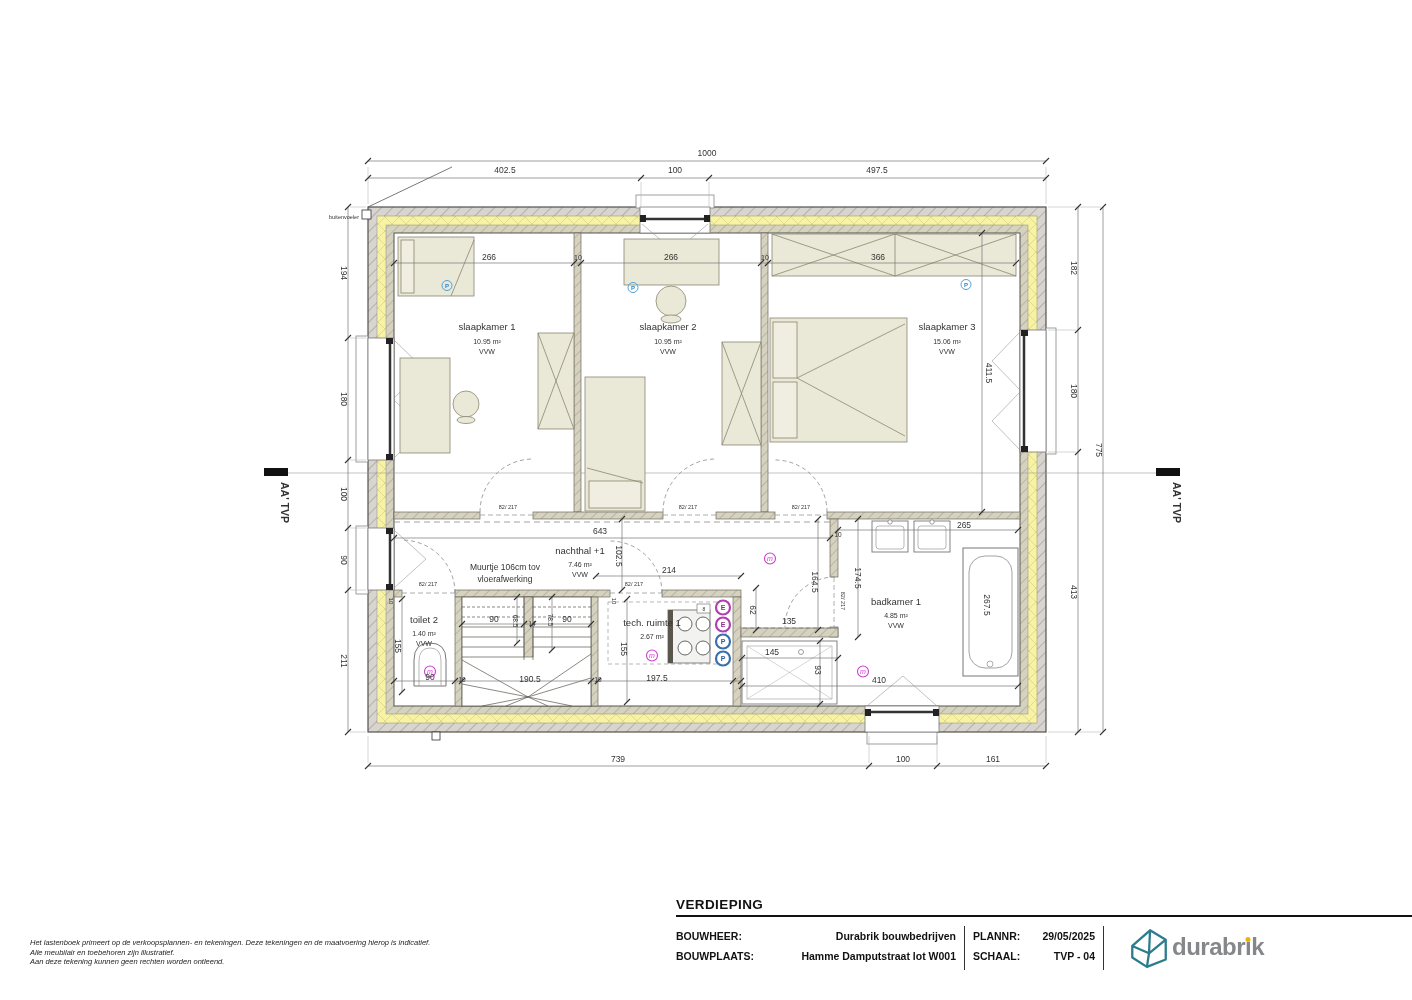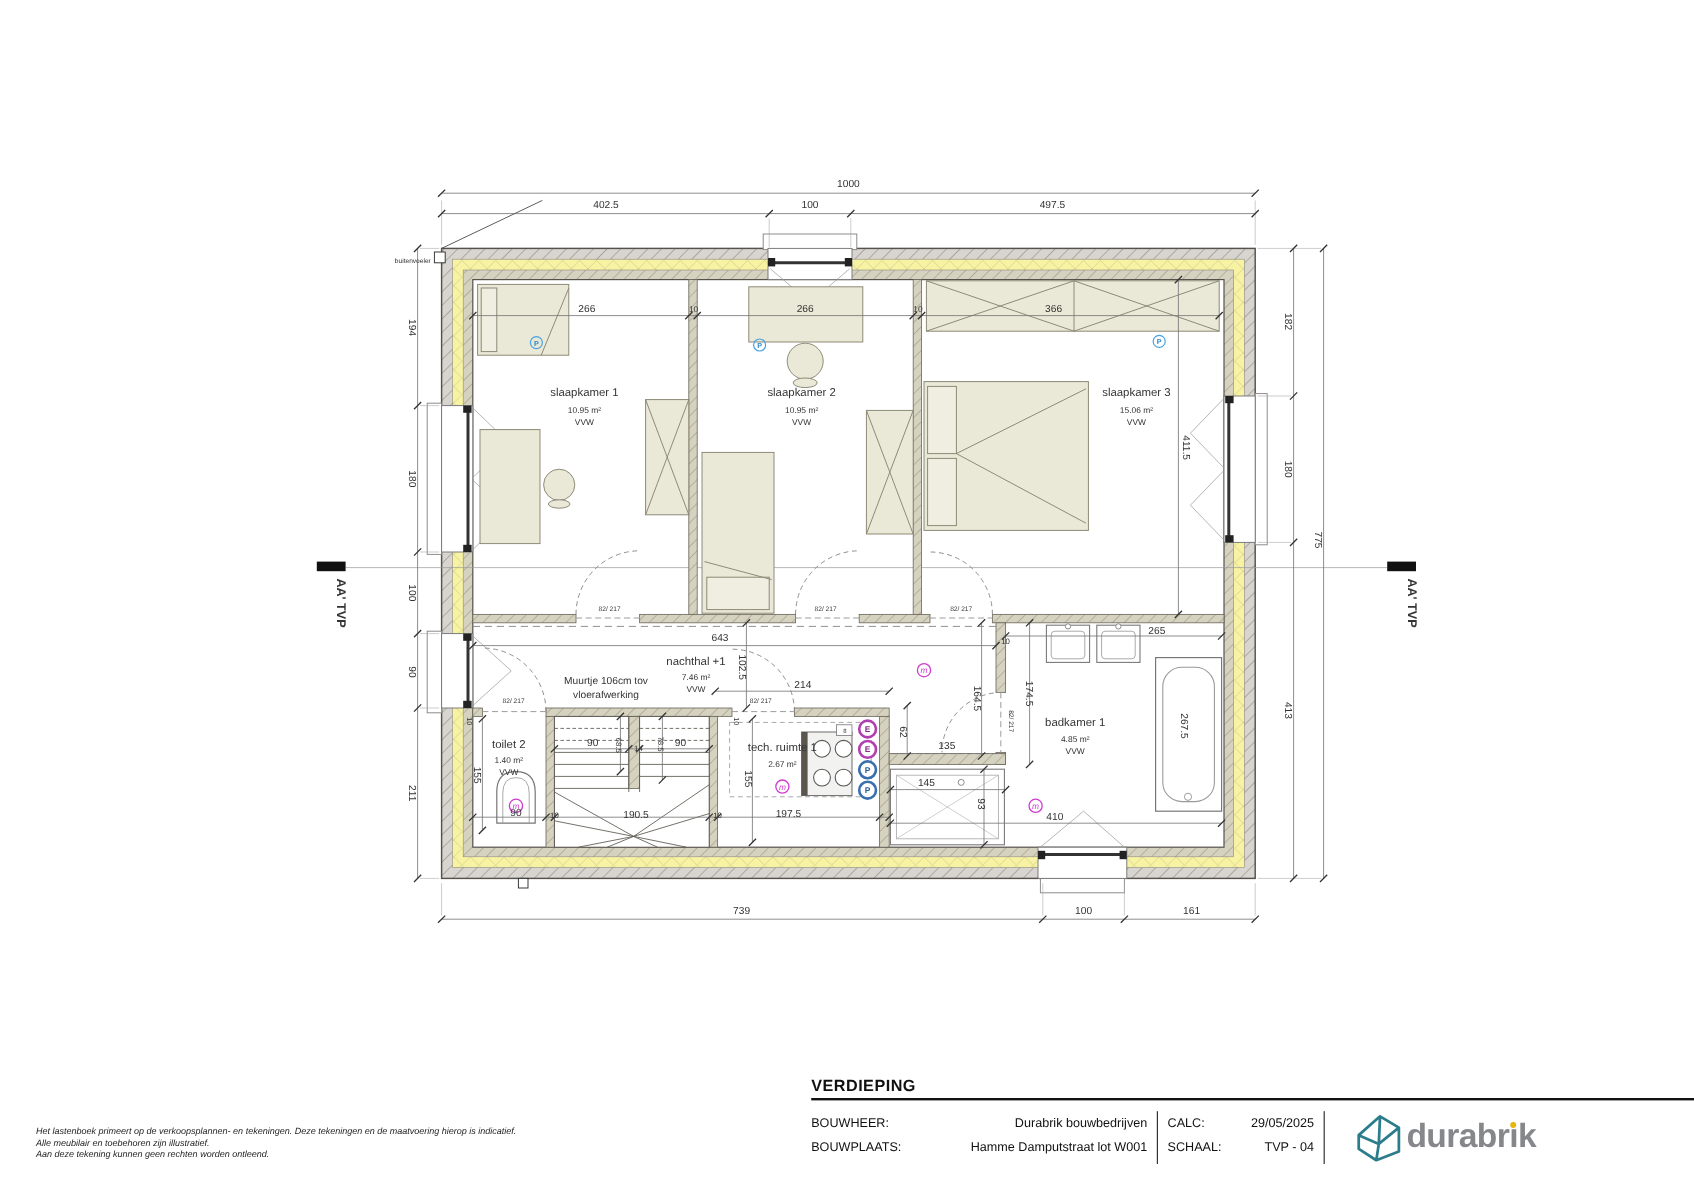--- a/index.html
+++ b/index.html
@@ -5,30 +5,30 @@
   html,body{margin:0;padding:0;}
   body{width:1412px;height:1000px;position:relative;background:#ffffff;
        font-family:"Liberation Sans",sans-serif;overflow:hidden;}
   svg{position:absolute;left:0;top:0;font-family:"Liberation Sans",sans-serif;}
   .disclaimer{position:absolute;left:30px;top:938px;font-size:7.5px;line-height:9.6px;color:#1c1c1c;font-style:italic;}
   .titleblock{position:absolute;left:676px;top:897px;width:760px;color:#111;}
   .tb-title{font-size:13.5px;font-weight:bold;letter-spacing:.4px;}
   .tb-rule{border-bottom:2px solid #111;margin-top:3px;}
   .tb-grid{display:flex;align-items:flex-start;margin-top:9px;}
   .tb-col{display:flex;flex-direction:column;}
-  .tb-row{display:flex;justify-content:space-between;font-size:10.5px;line-height:20px;}
+  .tb-row{display:flex;justify-content:space-between;font-size:10.5px;line-height:20px;font-weight:bold;}
   .c1{width:280px;}
   .c2{width:122px;}
   .c3{width:168px;position:relative;}
   .tb-sep{width:1px;background:#333;height:44px;margin:0 8px;}
   .lbl{white-space:nowrap;}
   .val{white-space:nowrap;text-align:center;}
   .fileref{position:absolute;right:2px;top:21px;text-align:right;font-size:5.5px;line-height:6.8px;color:#222;width:120px;}
   .tb-logo{display:flex;align-items:center;margin-left:14px;margin-top:-2px;}
-  .logoword{font-size:28px;font-weight:bold;color:#85878a;letter-spacing:-.5px;line-height:1;}
+  .logoword{font-size:24px;font-weight:bold;color:#85878a;letter-spacing:-.5px;line-height:1;}
   .iwrap{position:relative;display:inline-block;}
   .idot{position:absolute;left:50%;transform:translateX(-50%);top:2px;width:5px;height:5px;border-radius:50%;background:#e7b50e;}
 </style>
 </head>
 <body>
 
 <svg width="1412" height="880" viewBox="0 0 1412 880">
   <defs>
     <pattern id="hG" patternUnits="userSpaceOnUse" width="8" height="8" patternTransform="rotate(45)">
       <rect width="8" height="8" fill="#d8d5d0"></rect>
@@ -354,21 +354,21 @@
         <span class="val">Durabrik bouwbedrijven</span>
       </div>
       <div class="tb-row">
         <span class="lbl">BOUWPLAATS:</span>
         <span class="val">Hamme Damputstraat lot W001</span>
       </div>
     </div>
     <div class="tb-sep"></div>
     <div class="tb-col c2">
       <div class="tb-row">
-        <span class="lbl">CALC:</span>
+        <span class="lbl">PLANNR:</span>
         <span class="val">29/05/2025</span>
       </div>
       <div class="tb-row">
         <span class="lbl">SCHAAL:</span>
         <span class="val">TVP - 04</span>
       </div>
     </div>
     <div class="tb-sep"></div>
     <div class="tb-logo">
       <svg width="46" height="46" viewBox="0 0 44 44" style="position:static;">

